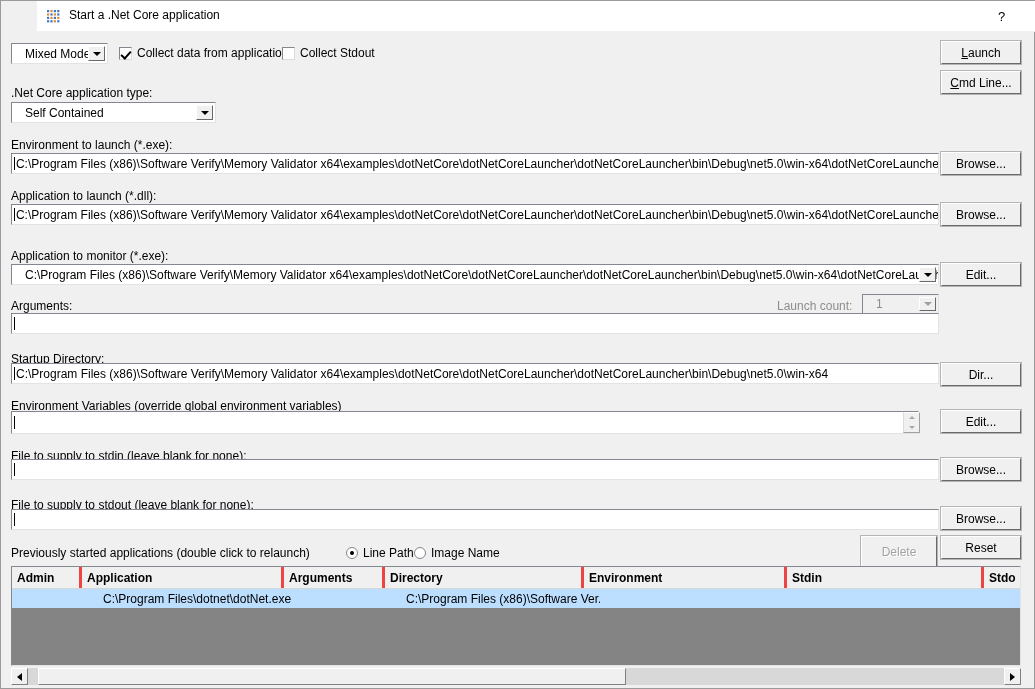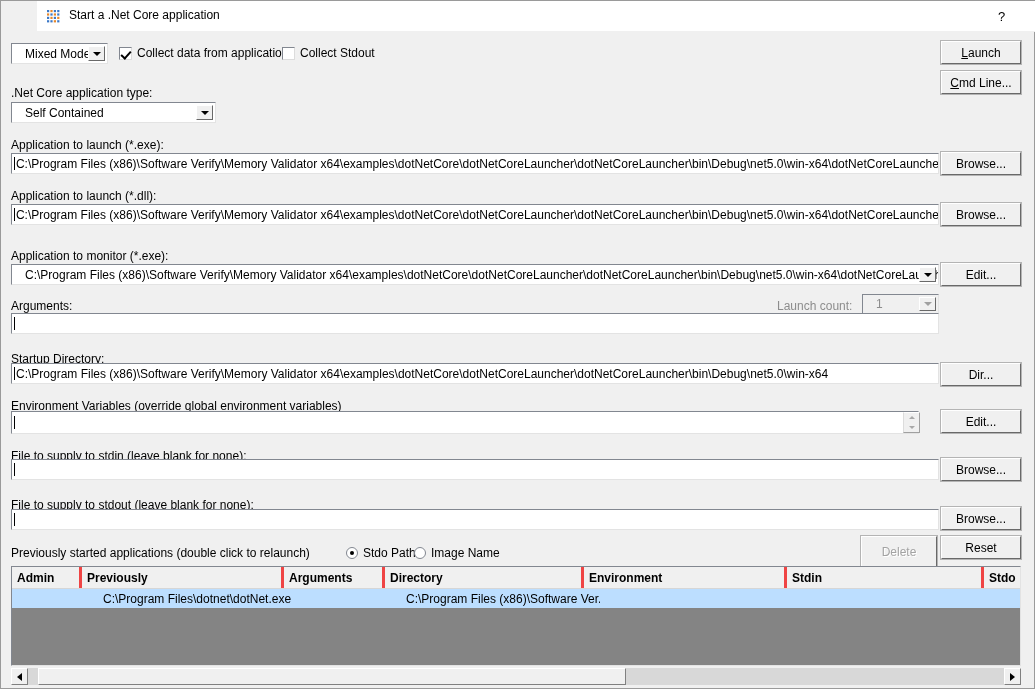--- a/index.html
+++ b/index.html
@@ -424,21 +424,21 @@
     </div>
 
     <div class="lbl" style="left:10px; top:54px;">.Net Core application type:</div>
     <div class="combo" style="left:10px; top:70px; width:205px; height:21px;">
       <span>Self Contained</span>
       <span class="arrowbtn">
           <i class="tri-down"></i>
         </span>
     </div>
 
-    <div class="lbl" style="left:10px; top:106px;">Application to launch (*.exe):</div>
+    <div class="lbl" style="left:10px; top:106px;">Environment to launch (*.exe):</div>
     <div class="field" style="left:10px; top:121px; width:928px; height:21px;">
       <span class="caret"></span>
       <span class="field-text">C:\Program Files (x86)\Software Verify\Memory Validator x64\examples\dotNetCore\dotNetCoreLauncher\dotNetCoreLauncher\bin\Debug\net5.0\win-x64\dotNetCoreLauncher_vs2019.exe</span>
     </div>
     <div class="btn" style="left:940px; top:120px; width:80px; height:23px;">
       <span>Browse...</span>
     </div>
 
     <div class="lbl" style="left:10px; top:157px;">Application to launch (*.dll):</div>
     <div class="field" style="left:10px; top:172px; width:928px; height:21px;">
@@ -514,38 +514,38 @@
       <span class="field-text"></span>
     </div>
     <div class="btn" style="left:940px; top:475px; width:80px; height:23px;">
       <span>Browse...</span>
     </div>
 
     <div class="lbl" style="left:10px; top:514px;">Previously started applications (double click to relaunch)</div>
 
     <div class="rbwrap" style="left:345px; top:514px;">
       <span class="rbox checked"></span>
-      <span>Stdo Path</span>
+      <span>Line Path</span>
     </div>
     <div class="rbwrap" style="left:413px; top:514px;">
       <span class="rbox"></span>
       <span>Image Name</span>
     </div>
 
     <div class="btn disabled" style="left:860px; top:504px; width:76px; height:32px;">
       <span>Delete</span>
     </div>
     <div class="btn" style="left:940px; top:504px; width:80px; height:23px;">
       <span>Reset</span>
     </div>
 
     <div class="listctl" style="left:10px; top:534px; width:1010px; height:100px;">
       <div class="listhdr" id="list-header">
           <div class="hcell" style="width: 70px;">Admin</div>
-          <div class="hcell" style="width: 202px;">Previously</div>
+          <div class="hcell" style="width: 202px;">Application</div>
           <div class="hcell" style="width: 101px;">Arguments</div>
           <div class="hcell" style="width: 199px;">Directory</div>
           <div class="hcell" style="width: 203px;">Environment</div>
           <div class="hcell" style="width: 197px;">Stdin</div>
           <div class="hcell" style="width: 40px;">Stdo</div>
         </div>
       <div class="listbody-bg" style="top:22px; height:78px;"></div>
       <div id="list-rows">
           <div class="listrow" style="top: 22px;">
             <div class="rcell" style="width: 70px;"></div>

